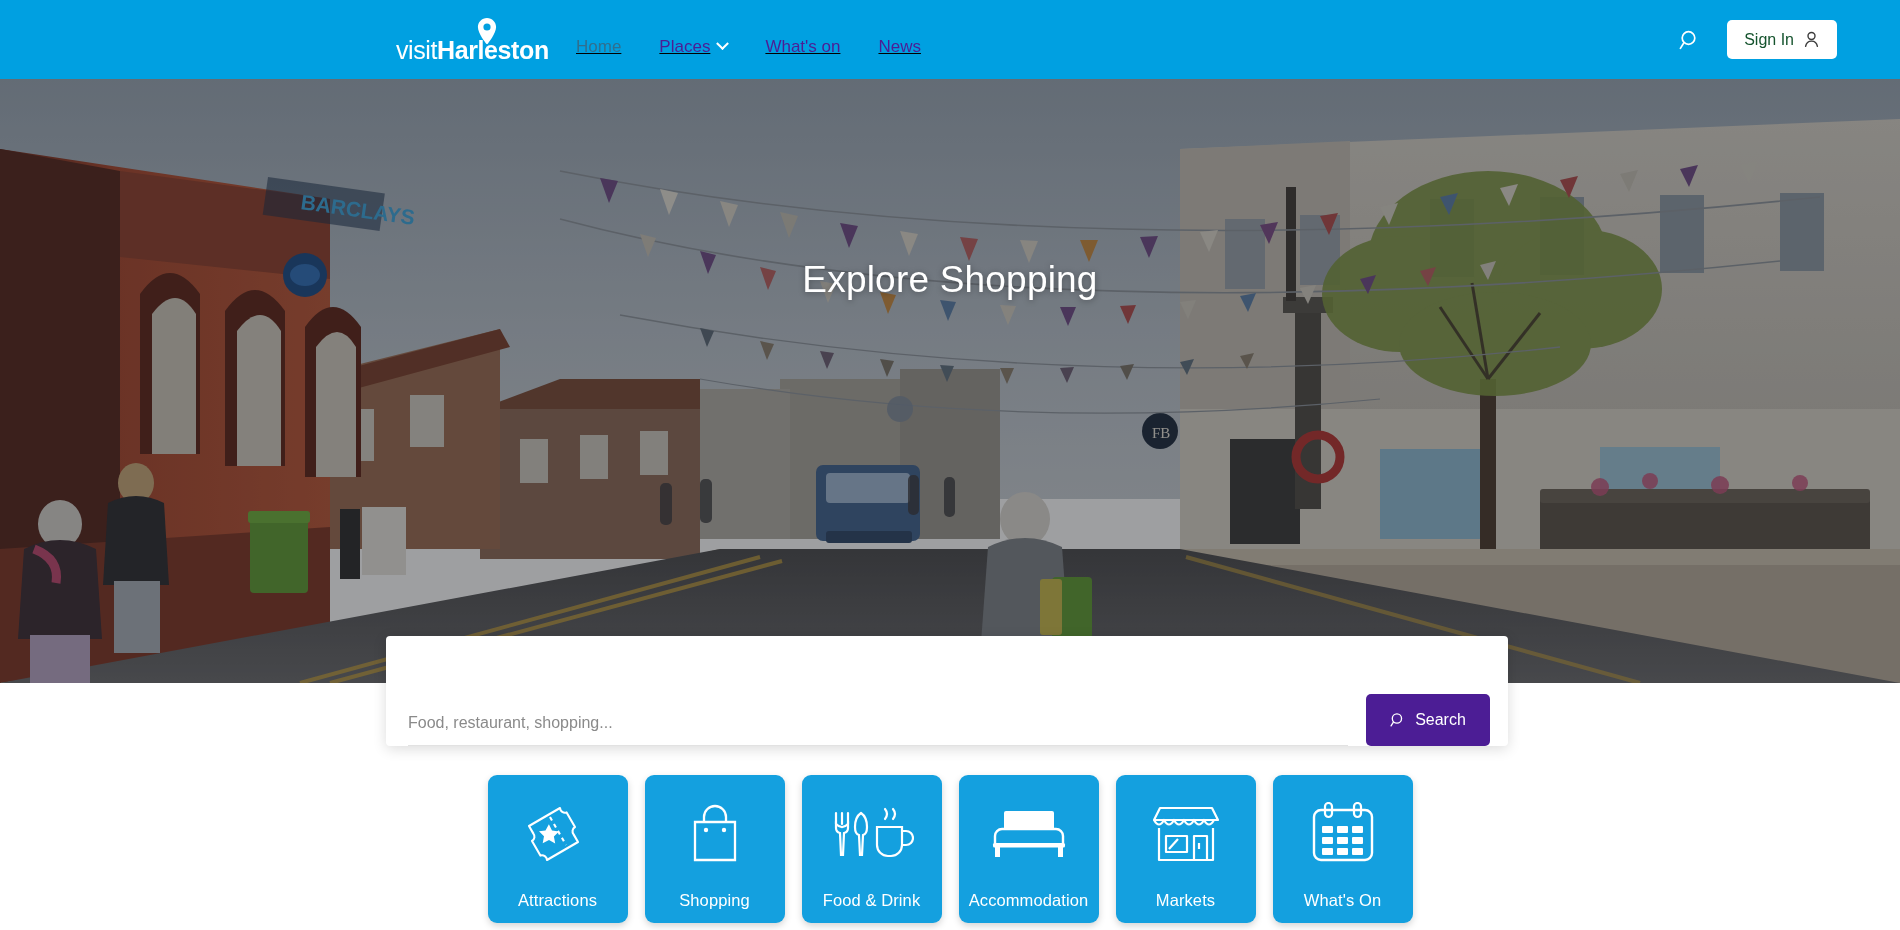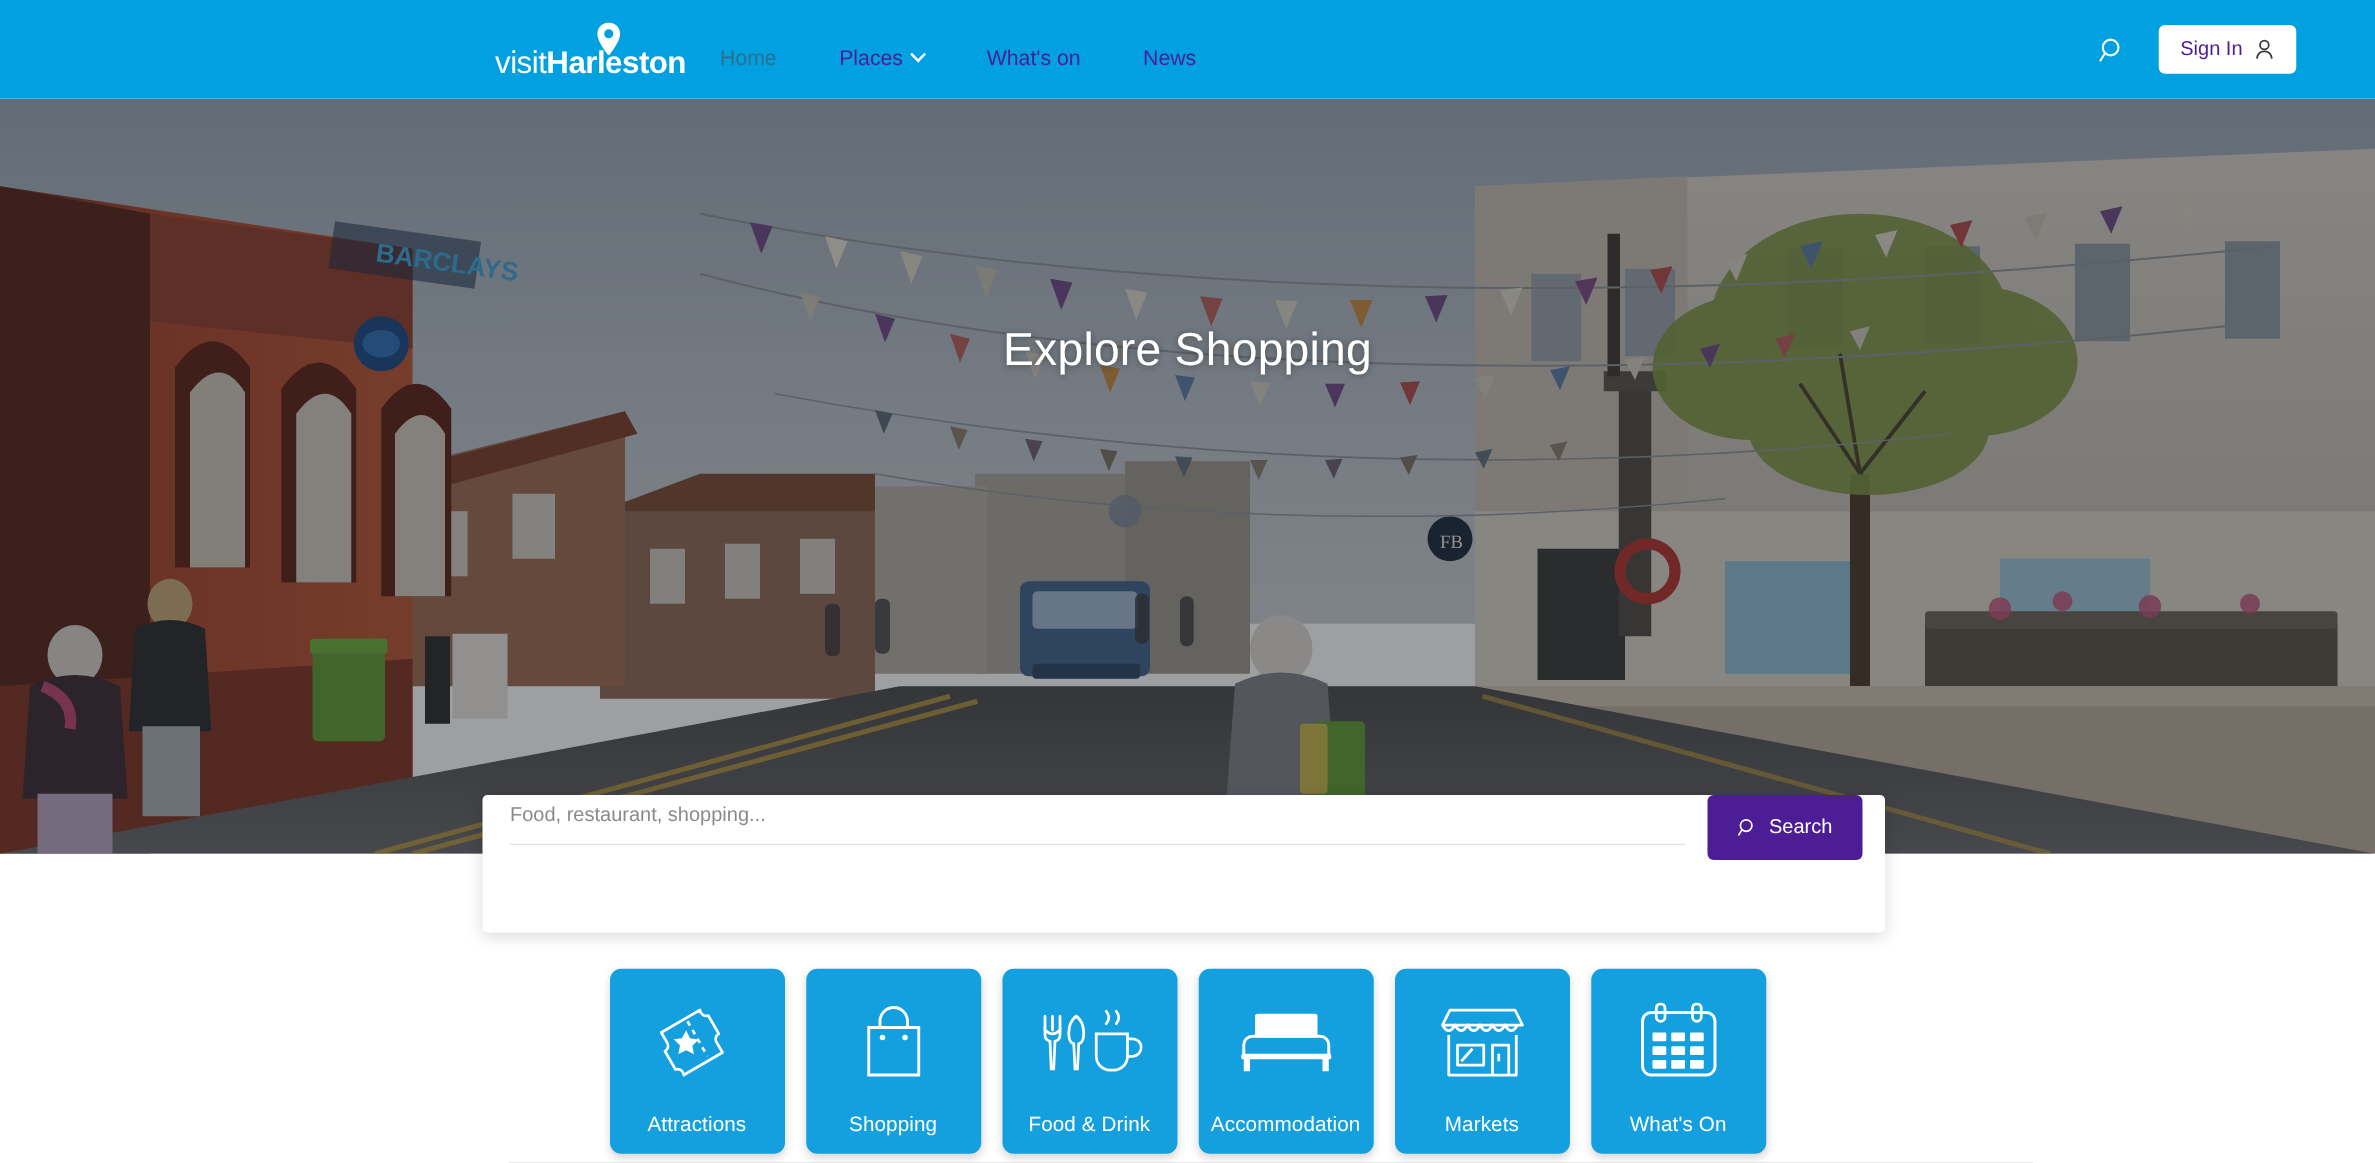--- a/index.html
+++ b/index.html
@@ -21,21 +21,21 @@
   .logo-pin { position:absolute; left:81px; top:-6px; width:20px; height:26px; }
   .logo-text {
     font-size:25px; color:#ffffff; letter-spacing:-0.4px;
     line-height:30px; white-space:nowrap; margin-top:11px;
   }
   .logo-text .light { font-weight:400; }
   .logo-text .bold  { font-weight:700; }
 
   .nav {
     position:absolute; left:557px; top:0; height:93px;
-    display:flex; align-items:center; gap:12px;
+    display:flex; align-items:center; gap:0px;text-decoration:underline;
   }
   .nav a {
     color:#4c1d95; font-size:17px; text-decoration:none;
     padding:0 19px; display:flex; align-items:center; gap:8px;
     white-space:nowrap; line-height:79px;
   }
   .nav a.active { color:#2f6f8f; }
   .caret {
     display:inline-block; width:9px; height:9px;
     border-right:2px solid #fff; border-bottom:2px solid #fff;
@@ -49,21 +49,21 @@
   .search-icon-btn {
     width:26px; height:26px; display:flex; align-items:center; justify-content:center;
     cursor:pointer;
   }
   .signin-btn {
     background:#ffffff; border-radius:5px; height:39px;
     padding:0 17px; display:flex; align-items:center; gap:9px;
     cursor:pointer; border:none;
   }
   .signin-btn .label {
-    font-size:16px; color:#4c1d95; white-space:nowrap;
+    font-size:16px; color:#14532d; white-space:nowrap;
   }
 
   
   .hero {
     position:absolute; top:79px; left:0; width:1900px; height:604px;
     overflow:hidden;
   }
   .hero-photo { position:absolute; inset:0; }
   .hero-overlay {
     position:absolute; inset:0;
@@ -96,21 +96,21 @@
   .filter-item.active::after {
     content:""; position:absolute; left:0; right:0; bottom:0;
     height:3px; background:#2BA8E8;
   }
 
   
   .search-card {
     position:absolute; left:386px; top:636px;
     width:1122px; height:110px; background:#ffffff;
     border-radius:4px; box-shadow:0 3px 14px rgba(0,0,0,0.14);
-    display:flex; align-items:flex-start; z-index:30;
+    display:flex; align-items:flex-end; z-index:30;
   }
   .search-field { position:relative; flex:1; margin-left:22px; margin-right:18px; }
   .search-input {
     width:100%; border:none; outline:none; background:transparent;
     font-family:"Liberation Sans", sans-serif;
     font-size:16px; color:#6b6b6b; padding:8px 0 14px 0;
   }
   .search-input::placeholder { color:#8a8a8a; }
   .search-underline {
     position:absolute; left:0; right:0; bottom:0; height:1px; background:#e2e2e2;

